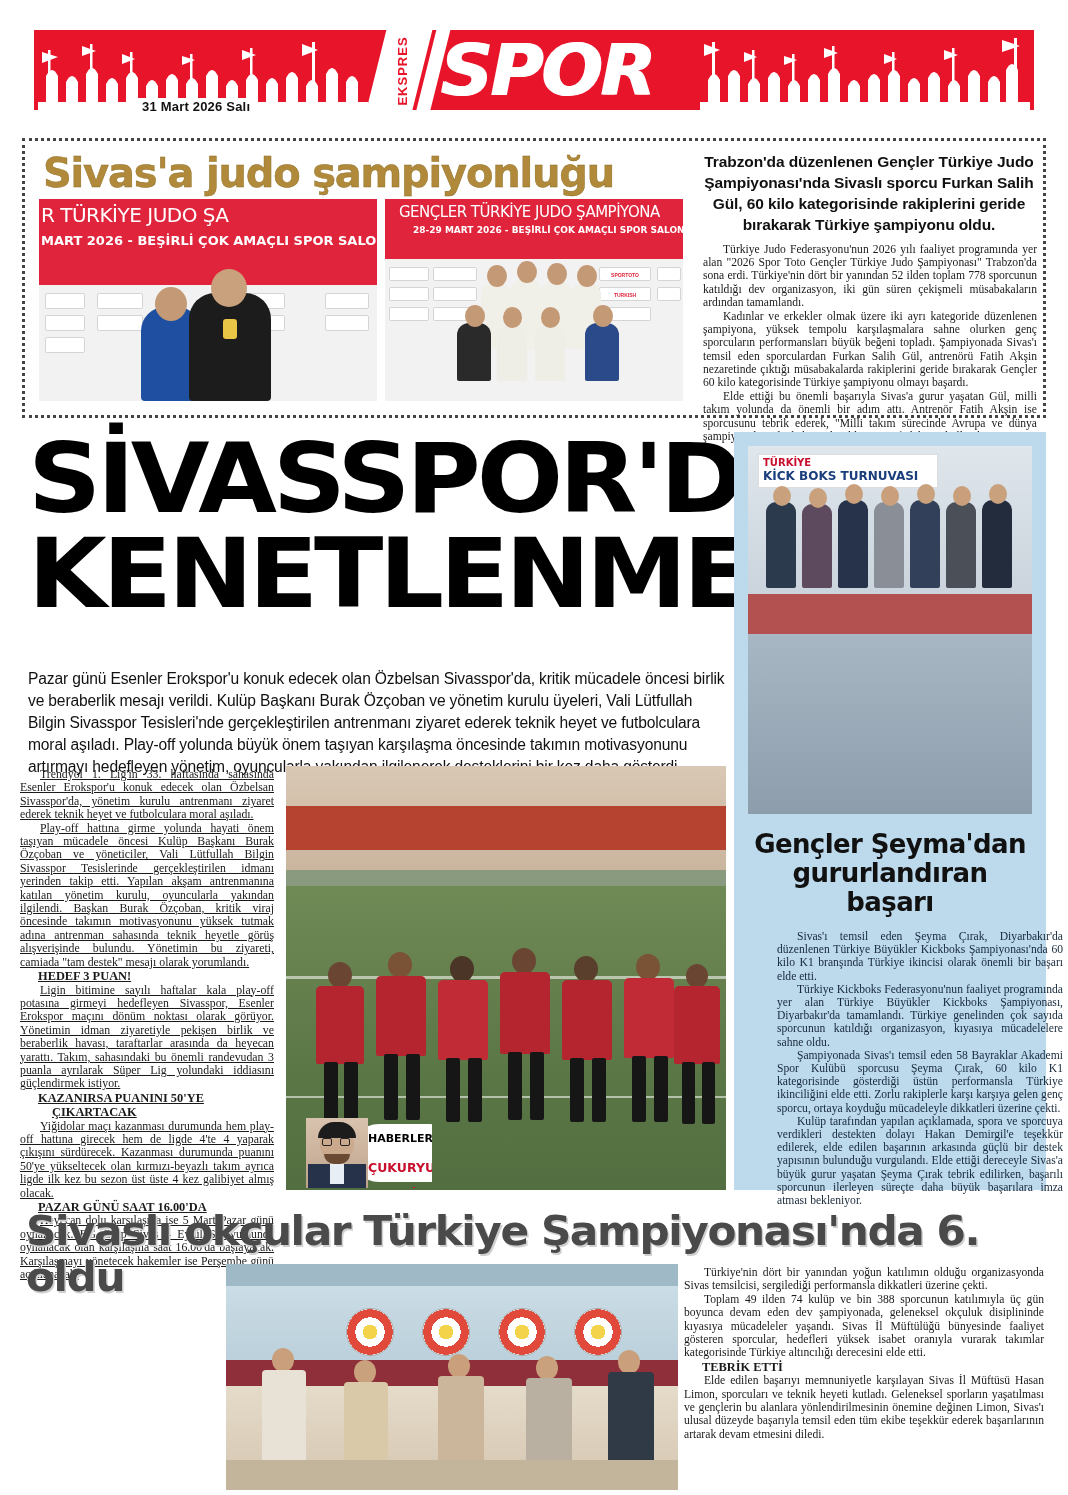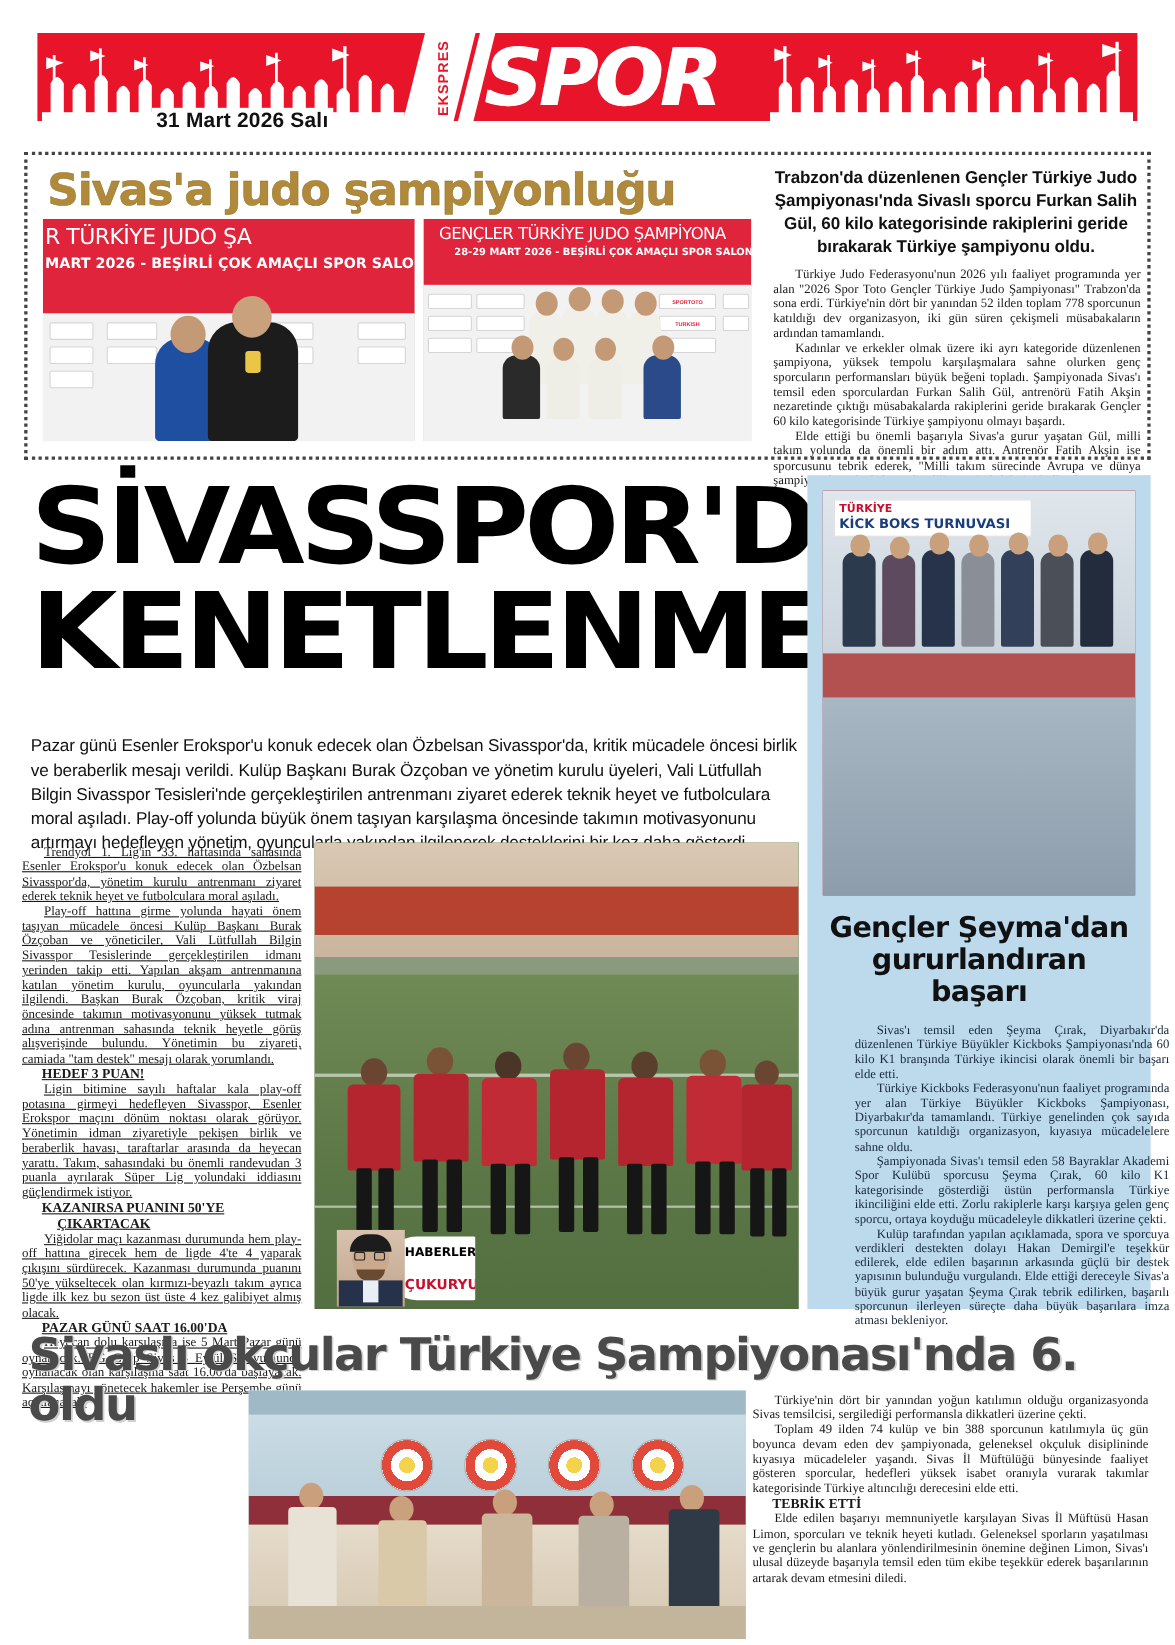--- a/index.html
+++ b/index.html
@@ -40,21 +40,21 @@
   .spor-word {
     position: absolute; left: 406px; top: 2px;
     font-size: 72px; font-weight: 900; font-style: italic;
     color: #ffffff; letter-spacing: -2px;
     font-family: "DejaVu Sans", sans-serif;
     line-height: 76px;
     text-shadow: 2px 0 0 #fff;
   }
   .date-tag {
     position: absolute; left: 138px; top: 98px;
-    font-size: 19px; font-weight: 700; color: #111;
+    font-size: 13px; font-weight: 700; color: #111;
     background: #fff; padding: 1px 4px; letter-spacing: .2px;
   }
 
   
   .judo-block {
     position: absolute; left: 22px; top: 138px; width: 1024px; height: 280px;
     border: 3px dotted #444;
     background: #fff;
   }
   .judo-head {
@@ -179,21 +179,21 @@
   .byline-k2 { position:absolute; left:62px; top:28px; font-size:12px; font-weight:900; color:#c8102e; font-family:"DejaVu Sans",sans-serif;margin-top:40px; }
   .byline-k3 { position:absolute; left:62px; top:42px; font-size:12.5px; font-weight:900; color:#c8102e; font-family:"DejaVu Sans",sans-serif; }
 
   
   .sidebar {
     position: absolute; left: 734px; top: 432px; width: 312px; height: 758px;
     background: #bdd9ec;
   }
   .sb-photo {
     position: absolute; left: 14px; top: 14px; width: 284px; height: 368px;
-    overflow: hidden; background: #b91c1c;
+    overflow: hidden; background: #701a75;
   }
   .kb-top { position:absolute; left:0; top:0; width:100%; height:190px; background: linear-gradient(#dfe6ec,#c5cfd8); }
   .kb-banner { position:absolute; left:10px; top:8px; width:180px; height:34px; background:#fff; border:1px solid #ddd; }
   .kb-banner-t1 { position:absolute; left:4px; top:2px; font-size:10px; font-weight:900; color:#c8102e; font-family:"DejaVu Sans",sans-serif;}
   .kb-banner-t2 { position:absolute; left:4px; top:14px; font-size:12px; font-weight:900; color:#1a3d7c; font-family:"DejaVu Sans",sans-serif;}
   .kb-bottom { position:absolute; left:0; top:188px; width:100%; bottom:0; background: linear-gradient(#a8b7c4,#8d9dab); }
 
   .sb-head {
     position: absolute; left: 12px; top: 398px; width: 288px;
     text-align: center; font-family: "DejaVu Sans", sans-serif;

